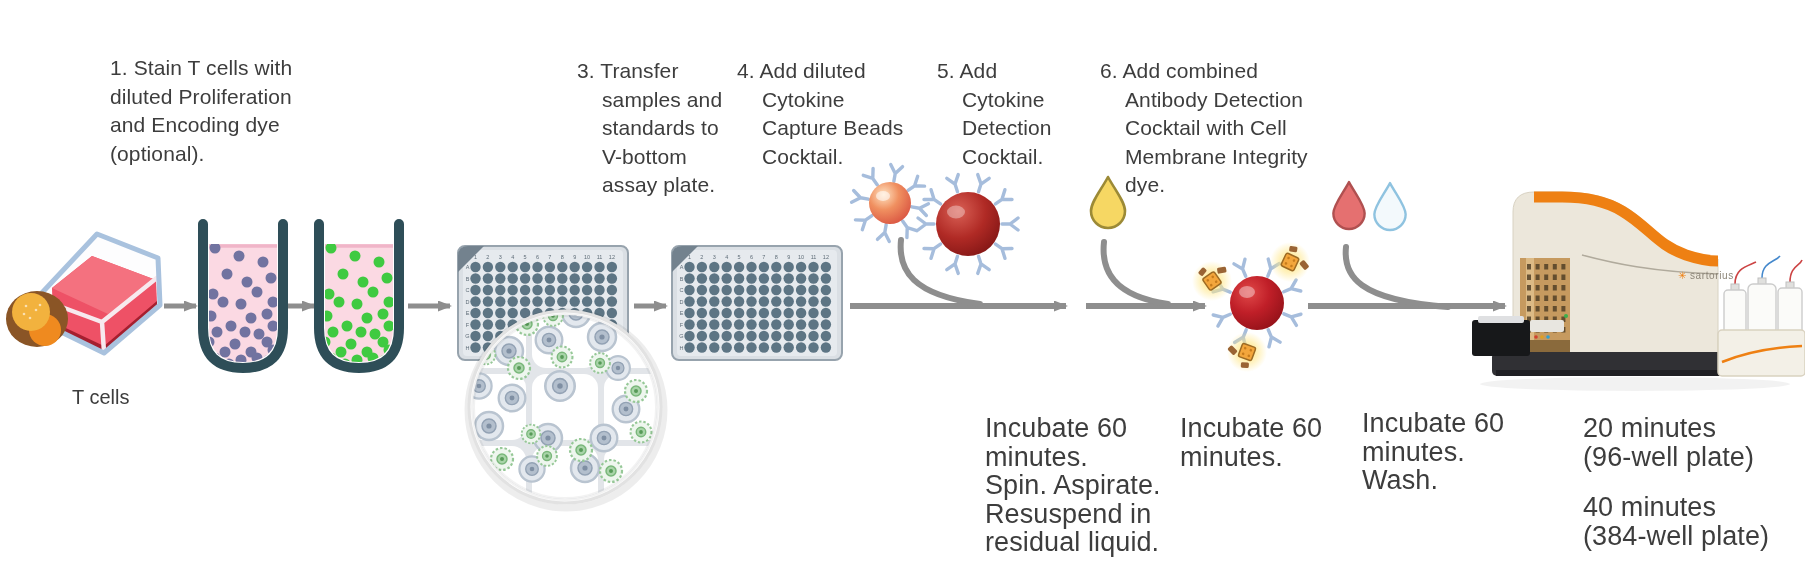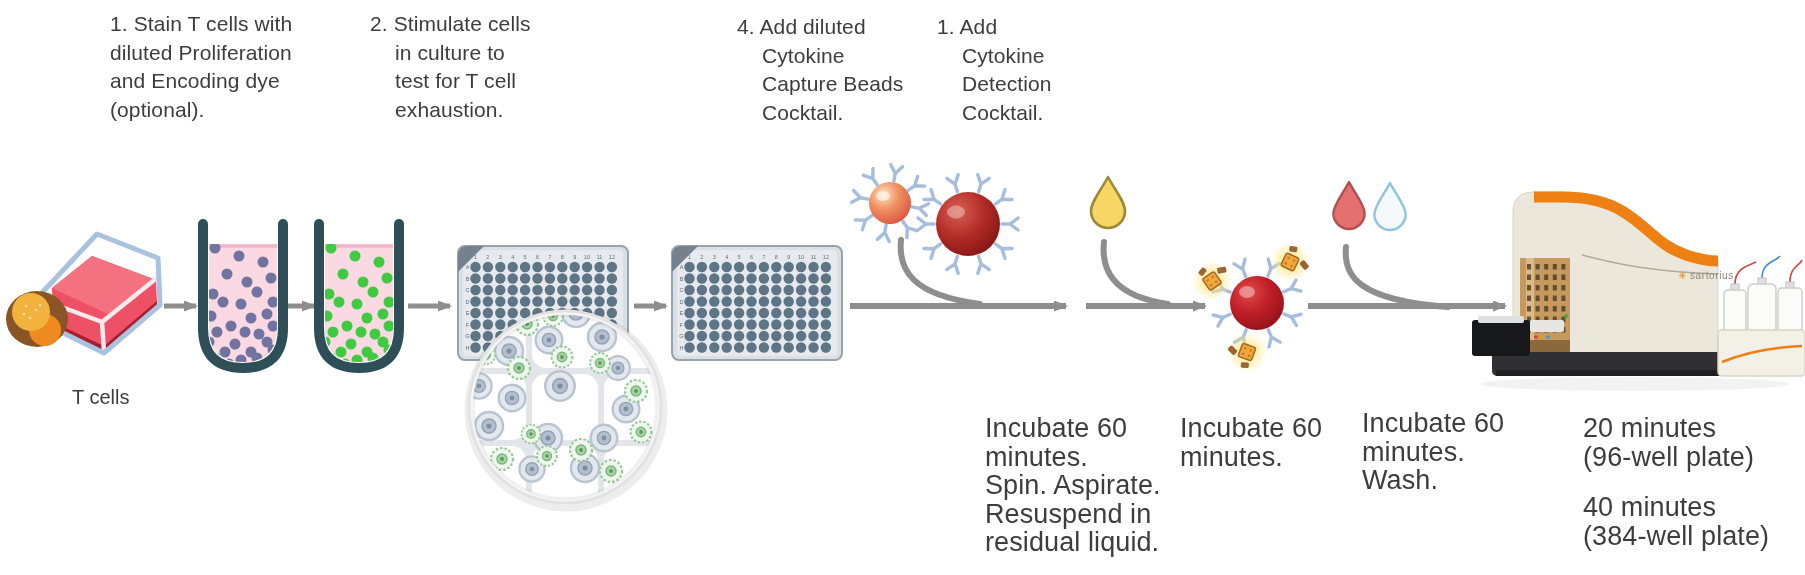--- a/index.html
+++ b/index.html
@@ -3,21 +3,21 @@
 <meta charset="utf-8">
 <style>
   html,body{margin:0;padding:0;background:#fff;}
   .canvas{
     position:relative;width:1805px;height:575px;background:#fff;overflow:hidden;
     font-family:"Liberation Sans","DejaVu Sans",sans-serif;color:#3d3d3d;
   }
   #gfx{position:absolute;left:0;top:0;width:1805px;height:575px;}
   .step{
     position:absolute;white-space:pre-line;font-size:21px;line-height:28.5px;
-    padding-left:25px;text-indent:-25px;letter-spacing:0.1px;
+    padding-left:25px;text-indent:-25px;letter-spacing:0.1px;margin-top:44px;
   }
   .step.flush{padding-left:0;text-indent:0;}
   .note{position:absolute;white-space:pre-line;font-size:27px;line-height:28.5px;letter-spacing:0.1px;}
   .side-label{position:absolute;font-size:20px;}
   .brand{position:absolute;font-size:10px;color:#8c8578;letter-spacing:0.6px;display:flex;align-items:center;gap:3px;}
   .brand-mark{color:#ee8013;font-size:10px;line-height:10px;}
 </style>
 </head>
 <body>
 
@@ -760,32 +760,38 @@
     <rect x="1718" y="330" width="87" height="46" rx="4" fill="#f3f0e7" stroke="#d9d2c0" stroke-width="1.5"></rect>
     <path d="M 1722 362 Q 1756 348 1802 346" fill="none" stroke="#ee8013" stroke-width="2.5"></path>
   </g>
 </g>
       </svg></div>
 
   <div class="step flush" style="left:110px;top:10px;width:218px">1. Stain T cells with
 diluted Proliferation
 and Encoding dye
 (optional).</div>
-  <div class="step" style="left:370px;top:10px;width:180px">2. Stimulate cells
-in culture to
-test for T cell
-exhaustion.</div>
+  <div class="step" style="left:577px;top:13px;width:165px">3. Transfer
+samples and
+standards to
+V-bottom
+assay plate.</div>
   <div class="step" style="left:737px;top:13px;width:180px">4. Add diluted
 Cytokine
 Capture Beads
 Cocktail.</div>
-  <div class="step" style="left:937px;top:13px;width:145px">1. Add
+  <div class="step" style="left:937px;top:13px;width:145px">5. Add
 Cytokine
 Detection
 Cocktail.</div>
+  <div class="step" style="left:1100px;top:13px;width:220px">6. Add combined
+Antibody Detection
+Cocktail with Cell
+Membrane Integrity
+dye.</div>
 
   <div class="note" style="left:985px;top:414px;width:195px">Incubate 60
 minutes.
 Spin. Aspirate.
 Resuspend in
 residual liquid.</div>
   <div class="note" style="left:1180px;top:414px;width:165px">Incubate 60
 minutes.</div>
   <div class="note" style="left:1362px;top:409px;width:165px">Incubate 60
 minutes.

